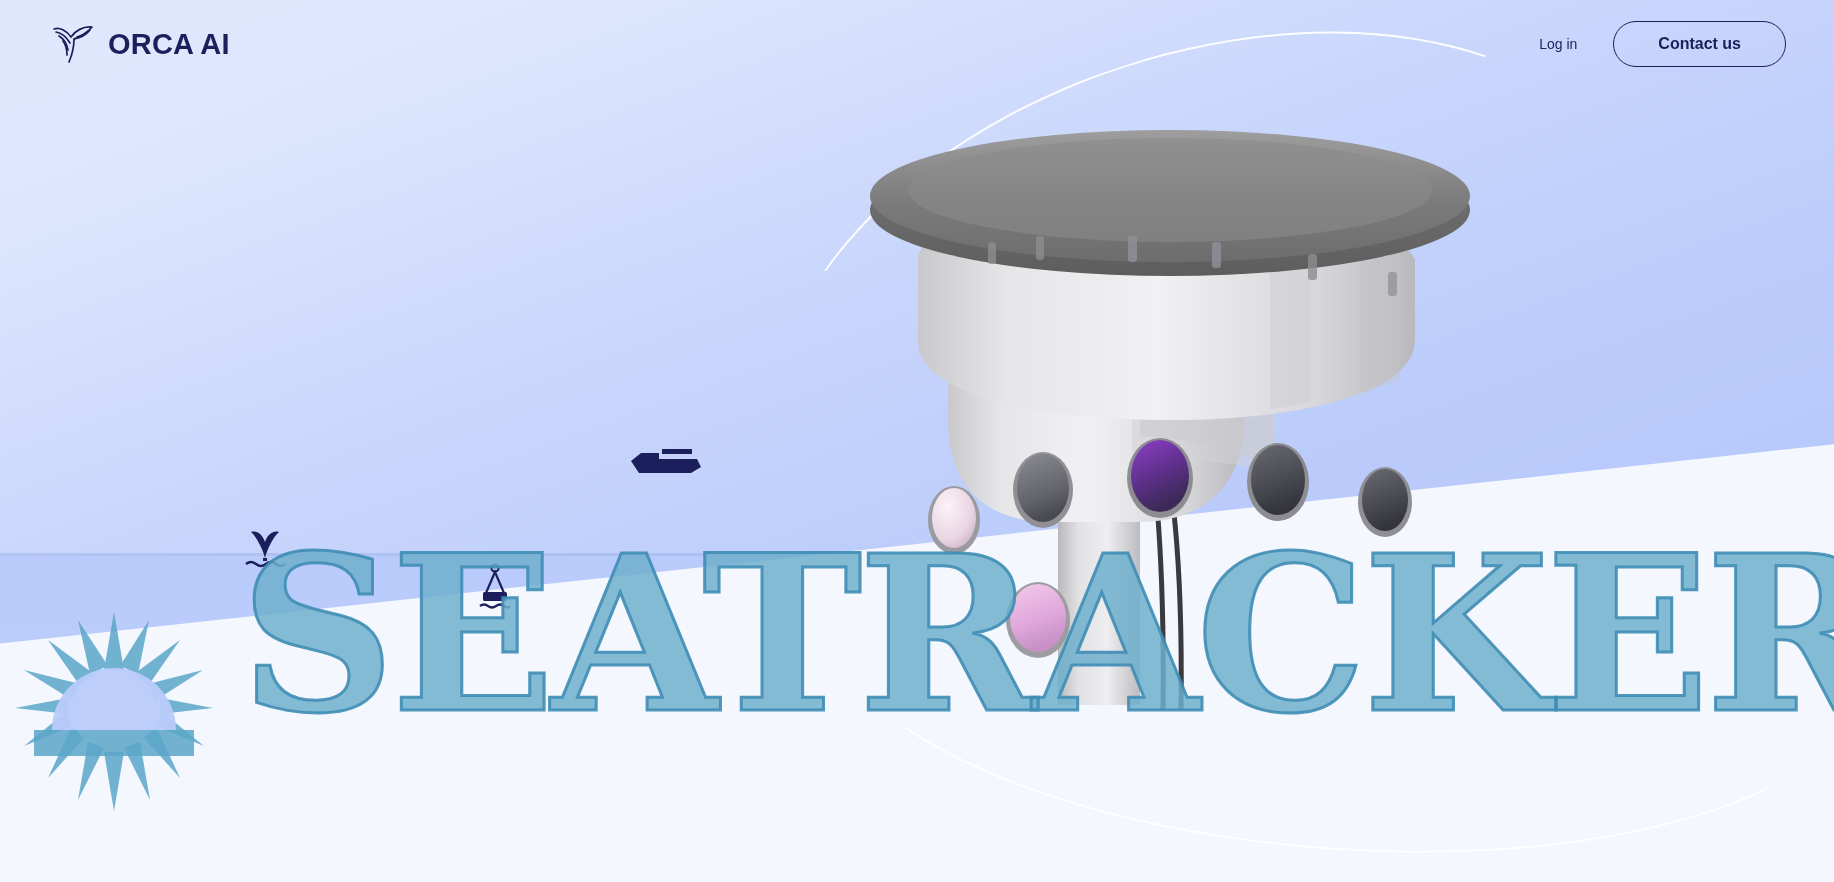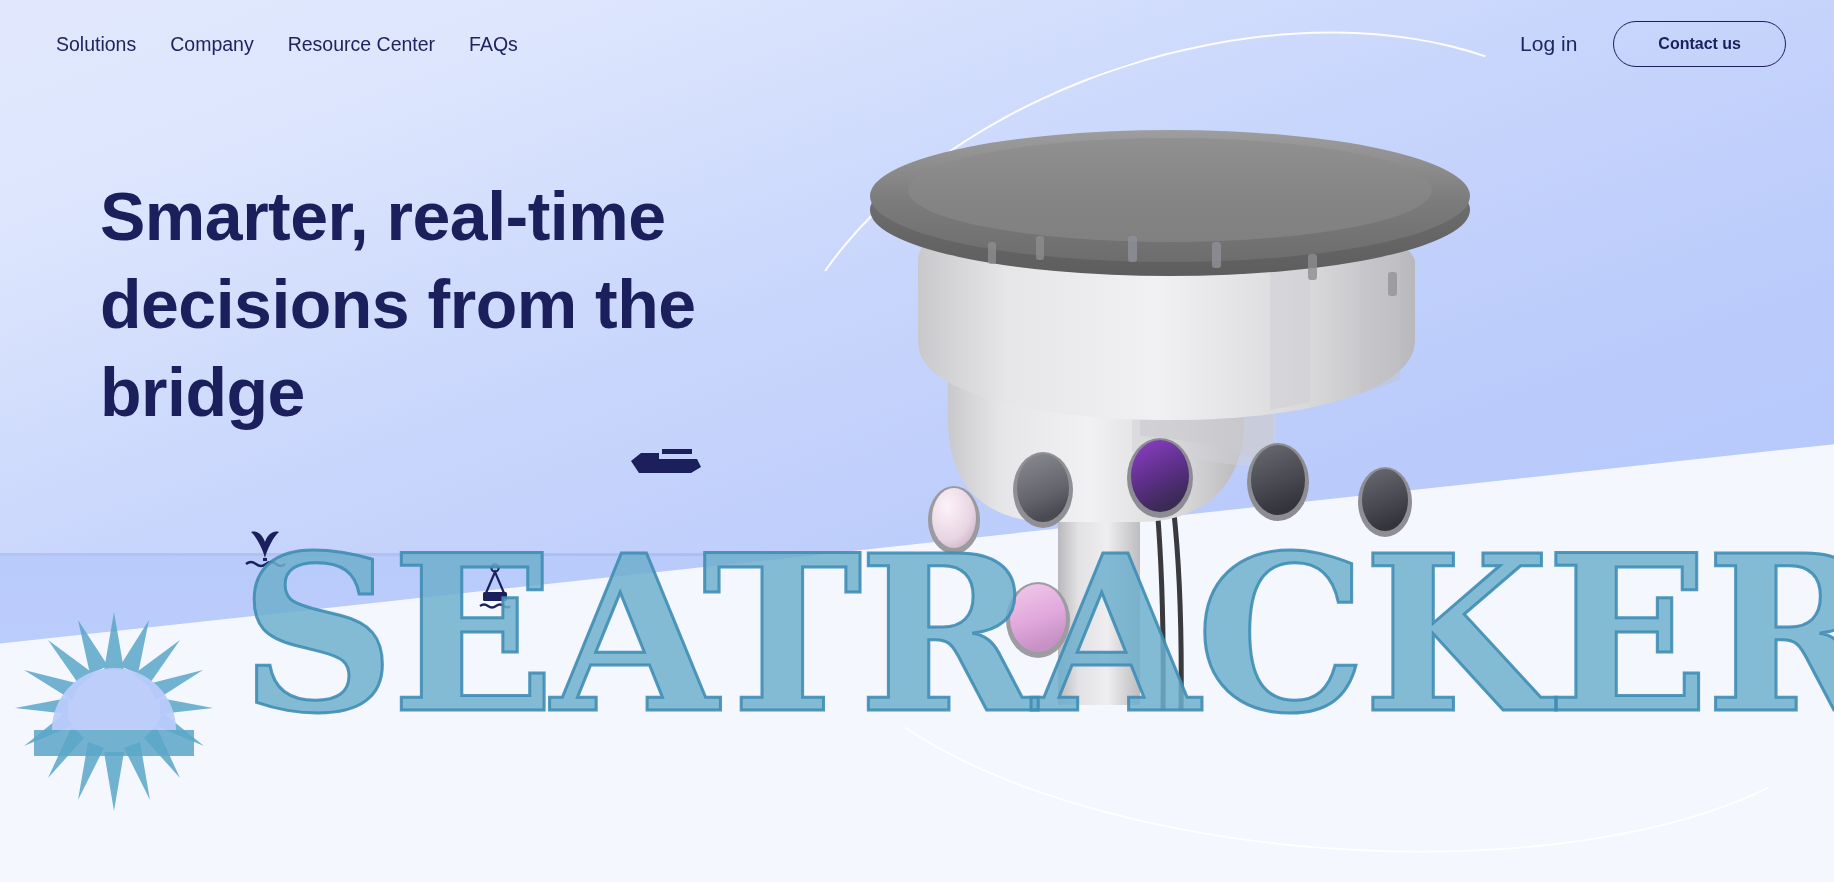--- a/index.html
+++ b/index.html
@@ -65,21 +65,21 @@
   .logo-text {
     font-size:29px; font-weight:bold; letter-spacing:.2px; color:#1b1f5c;
   }
   nav.main-nav { display:flex; align-items:center; gap:34px; margin-left:56px; }
   nav.main-nav a {
     font-size:19.5px; color:#20245e; text-decoration:none; white-space:nowrap;
   }
   .header-right {
     margin-left:auto; display:flex; align-items:center; gap:36px; margin-right:48px;
   }
-  .login-link { font-size:21px; color:#20245e; text-decoration:none; }
+  .login-link { font-size:14px; color:#20245e; text-decoration:none; }
   .contact-btn {
     border:1.6px solid #1b1f5c; border-radius:999px;
     padding:13px 44px; font-size:16px; font-weight:bold; color:#1b1f5c;
     background:transparent; cursor:pointer; white-space:nowrap;
     font-family:"Liberation Sans", sans-serif;
   }
 
   
   .hero-copy { position:absolute; left:100px; top:172px; width:680px; z-index:30; }
   .hero-title {
@@ -217,41 +217,41 @@
 
       <ellipse cx="545" cy="412" rx="27" ry="35" fill="#8e8e94"></ellipse>
       <ellipse cx="545" cy="410" rx="23" ry="31" fill="url(#lensDark)"></ellipse>
     </g>
 
     <ellipse cx="198" cy="530" rx="32" ry="38" fill="#9c9ca1"></ellipse>
     <ellipse cx="198" cy="528" rx="28" ry="34" fill="url(#lensPink2)"></ellipse>
   </svg>
 
   <header>
-
-    <nav class="main-nav">
-      <a href="#">Solutions</a>
-      <a href="#">Company</a>
-      <a href="#">Resource Center</a>
-      <a href="#">FAQs</a>
-    </nav>
+    <div class="logo-wrap">
+      <svg class="logo-mark" viewBox="0 0 46 40">
+        <g fill="none" stroke="#1b1f5c" stroke-width="1.7" stroke-linecap="round" stroke-linejoin="round">
+          <path d="M4 5 C10 3 17 7 21 13 C25 7 33 2 42 3 C37 9 30 13 24 15 C24 23 22 31 19 38"></path>
+          <path d="M6 8 C12 9 17 14 20 19"></path>
+          <path d="M9 12 C14 15 17 20 18 26"></path>
+          <path d="M13 17 C16 21 17 26 17 31"></path>
+          <path d="M24 15 C30 14 36 11 40 6"></path>
+          <path d="M27 13 C31 12 35 10 38 7"></path>
+        </g>
+      </svg>
+      <span class="logo-text">ORCA AI</span>
+    </div>
+
 
     <div class="header-right">
       <a href="#" class="login-link">Log in</a>
       <button class="contact-btn">Contact us</button>
     </div>
   </header>
 
-  <div class="hero-copy">
-    <h1 class="hero-title">
-      <span>Smarter, real-time</span><br>
-      <span>decisions from the</span><br>
-      <span>bridge</span>
-    </h1>
-  </div>
 
   <svg class="icon-ship" viewBox="0 0 74 30">
     <path d="M2 14 L12 6 L30 6 L30 12 L68 12 L72 20 L62 26 L10 26 Z" fill="#1b1f5c"></path>
     <rect x="33" y="2" width="30" height="5" fill="#1b1f5c"></rect>
   </svg>
 
   <svg class="icon-whale" viewBox="0 0 50 40">
     <path d="M25 30 C23 22 17 9 11 4 C18 2 23 8 25 14 C27 8 32 2 39 4 C33 9 27 22 25 30 Z" fill="#1b1f5c"></path>
     <path d="M25 30 L25 33" stroke="#1b1f5c" stroke-width="4"></path>
     <path d="M6 36 Q11 32 16 36 T26 36 T36 36 T45 36" stroke="#1b1f5c" stroke-width="2.4" fill="none"></path>

